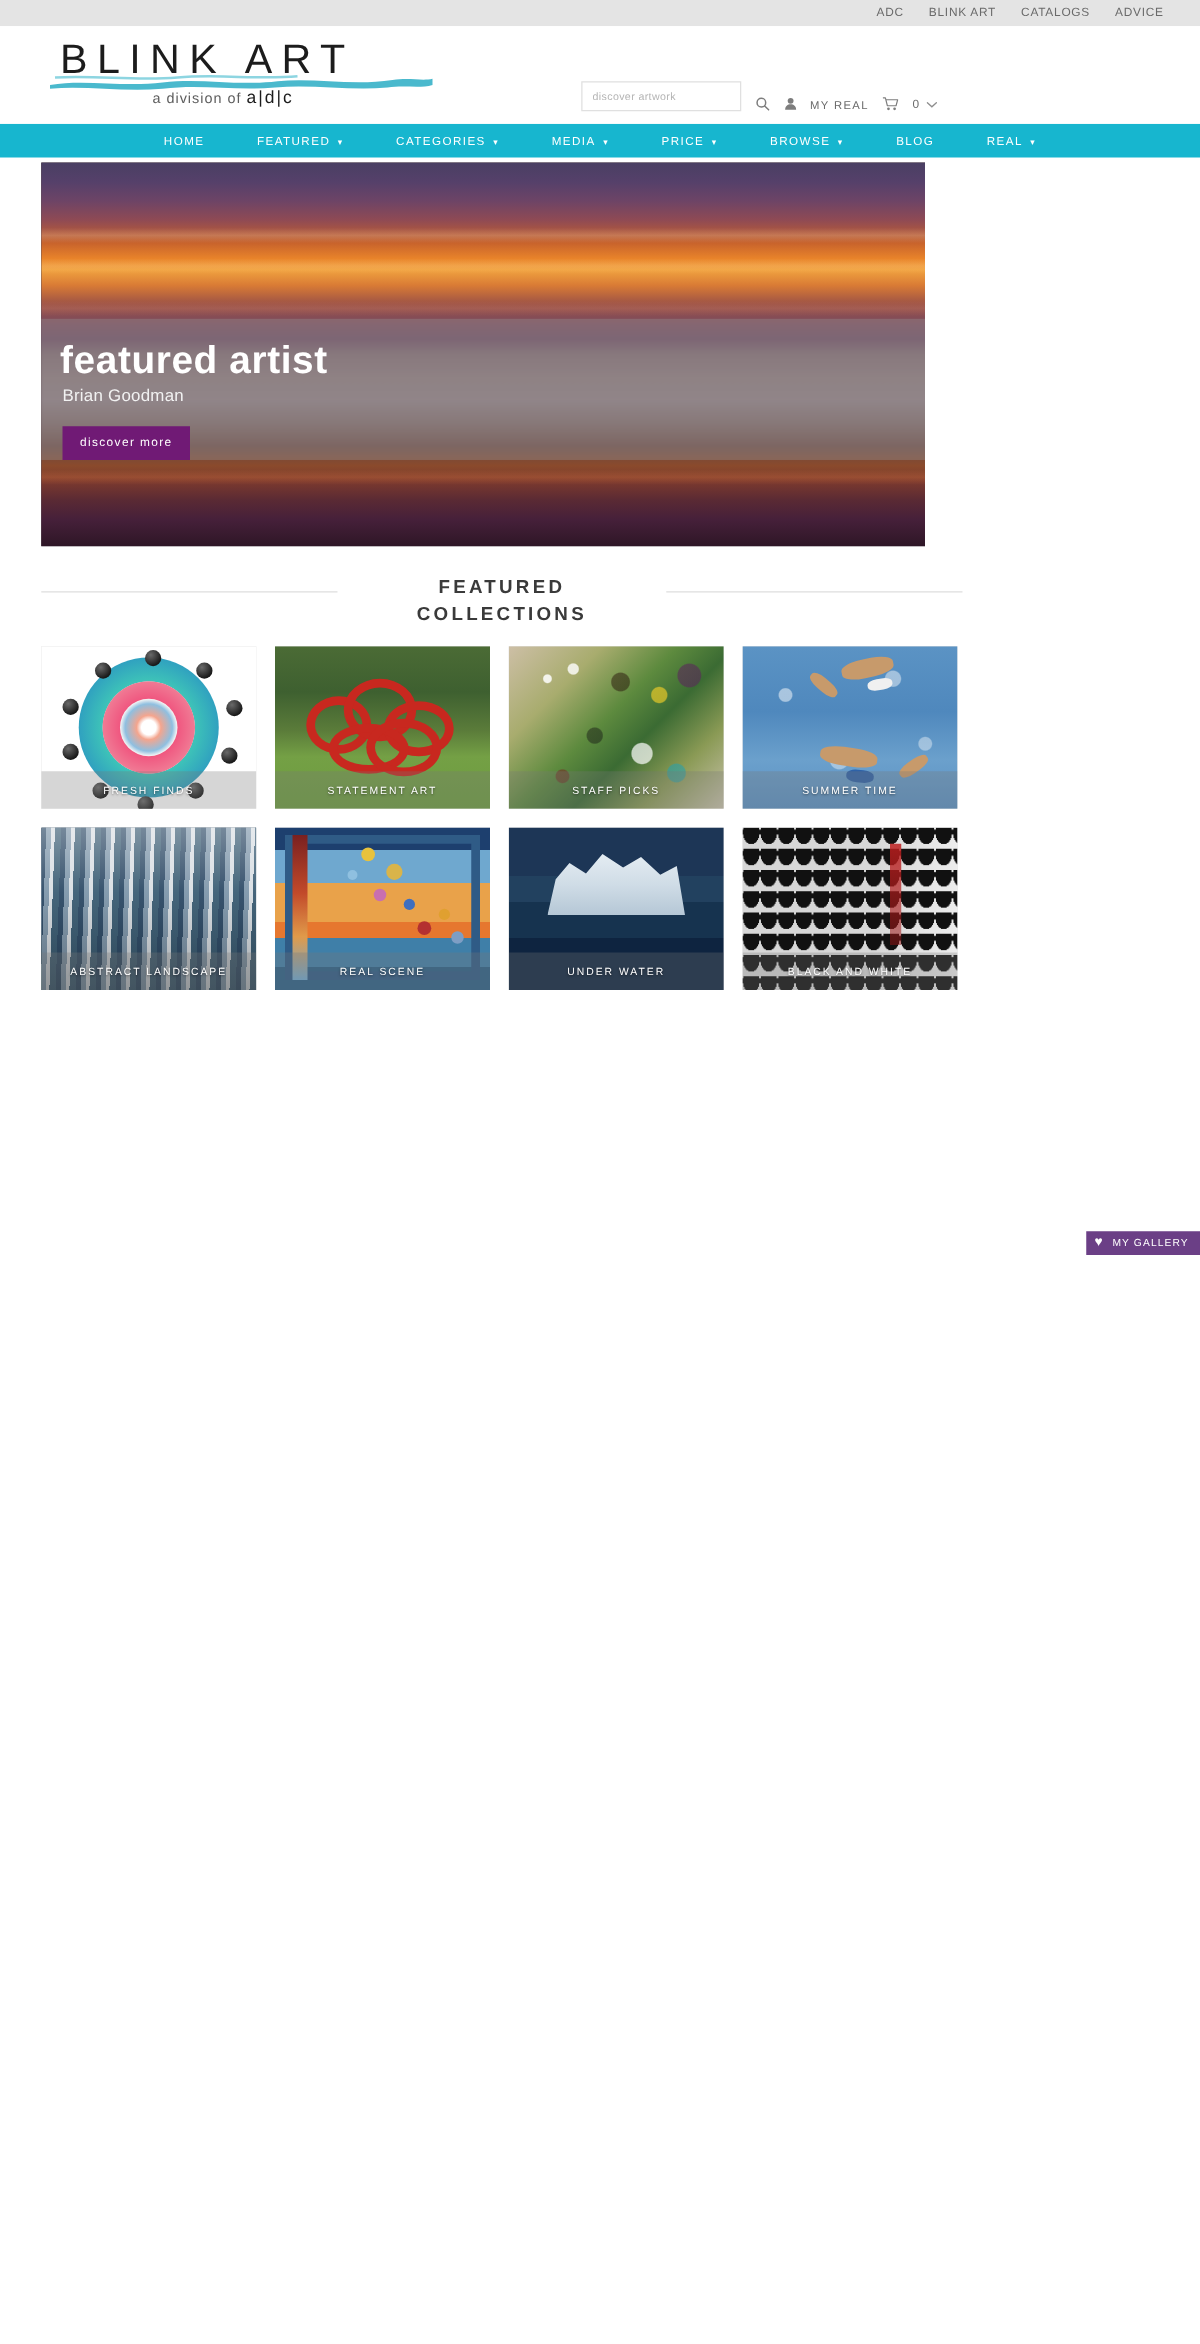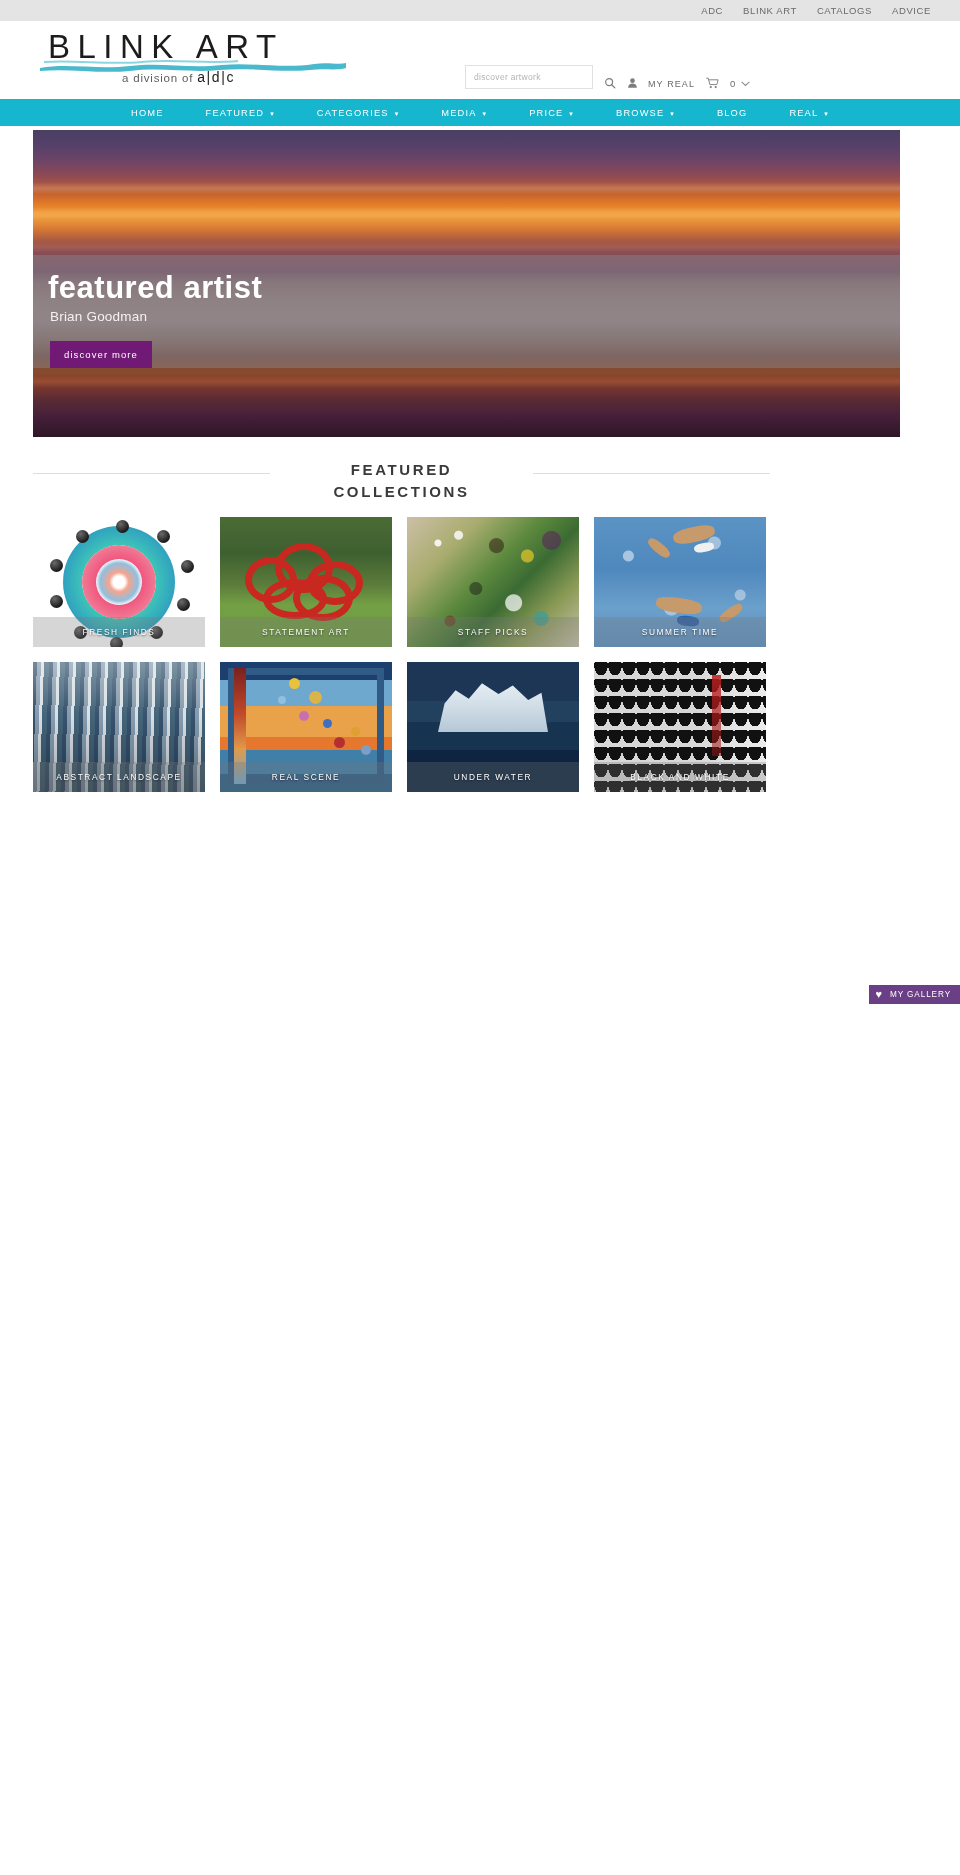--- a/index.html
+++ b/index.html
@@ -145,21 +145,21 @@
     margin-left: 6px;
     position: relative;
     top: 1px;
   }
 
   
   .content { width: 960px; }
   .hero {
     position: relative;
     margin: 4px 19px 0 33px;
-    width: 867px;
+    width: 707px;
     height: 307px;
     overflow: hidden;
     background: #2b1724;
   }
   .hero-sky {
     position: absolute; inset: 0;
     background:
       linear-gradient(to bottom,
         #4a3f63 0%,
         #55406a 5%,

